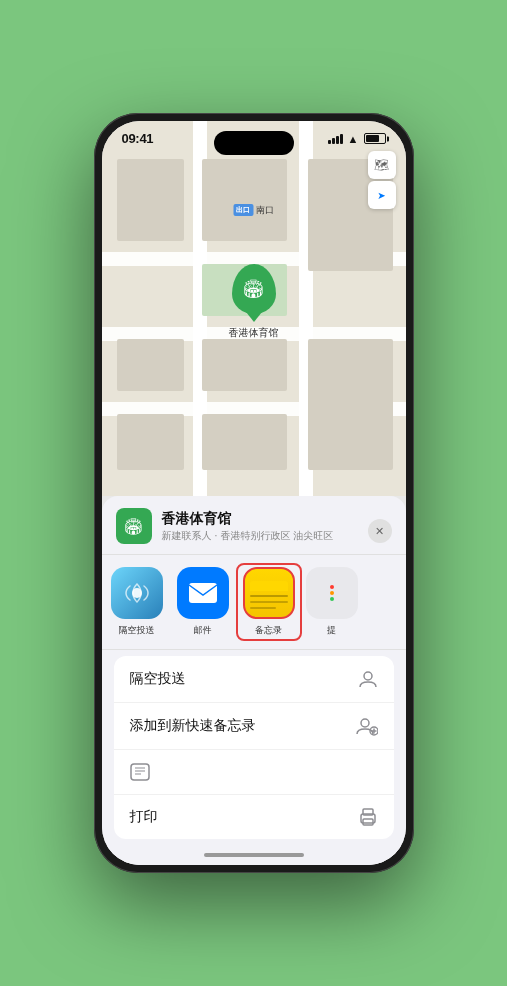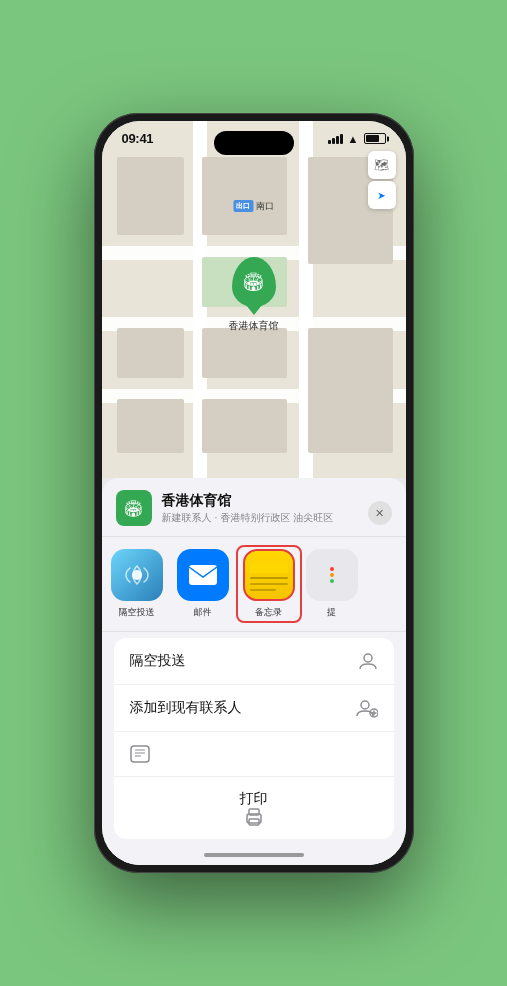--- a/index.html
+++ b/index.html
@@ -340,21 +340,20 @@
     .action-item {
       display: flex;
       align-items: center;
       justify-content: space-between;
       padding: 13px 16px;
       border-bottom: 1px solid #f0f0f0;
       cursor: pointer;
     }
     .action-item:last-child {
       border-bottom: none;
-      flex-direction: column;
     }
     .action-text {
       font-size: 14px;
       color: #111;
     }
     
     .home-indicator {
       height: 20px;
       display: flex;
       align-items: center;
@@ -522,21 +521,21 @@
 
         <div class="action-item">
           <span class="action-text">隔空投送</span>
           <svg width="20" height="20" viewBox="0 0 20 20">
             <circle cx="10" cy="7" r="4" fill="none" stroke="#8e8e93" stroke-width="1.5"></circle>
             <path d="M2 18 Q2 13 10 13 Q18 13 18 18" fill="none" stroke="#8e8e93" stroke-width="1.5"></path>
           </svg>
         </div>
 
         <div class="action-item">
-          <span class="action-text">添加到现有联系人</span>
+          <span class="action-text">添加到新快速备忘录</span>
           <svg width="22" height="20" viewBox="0 0 22 20">
             <circle cx="9" cy="7" r="4" fill="none" stroke="#8e8e93" stroke-width="1.5"></circle>
             <path d="M1 18 Q1 13 9 13 Q17 13 17 18" fill="none" stroke="#8e8e93" stroke-width="1.5"></path>
             <circle cx="18" cy="15" r="4" fill="none" stroke="#8e8e93" stroke-width="1.5"></circle>
             <line x1="18" y1="12.5" x2="18" y2="17.5" stroke="#8e8e93" stroke-width="1.5"></line>
             <line x1="15.5" y1="15" x2="20.5" y2="15" stroke="#8e8e93" stroke-width="1.5"></line>
           </svg>
         </div>
 
         <div class="action-item">

